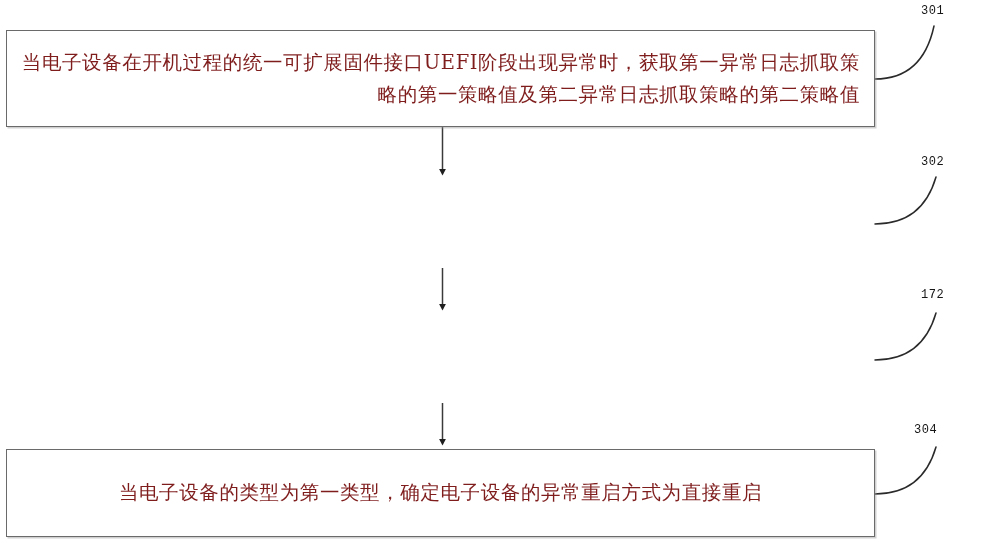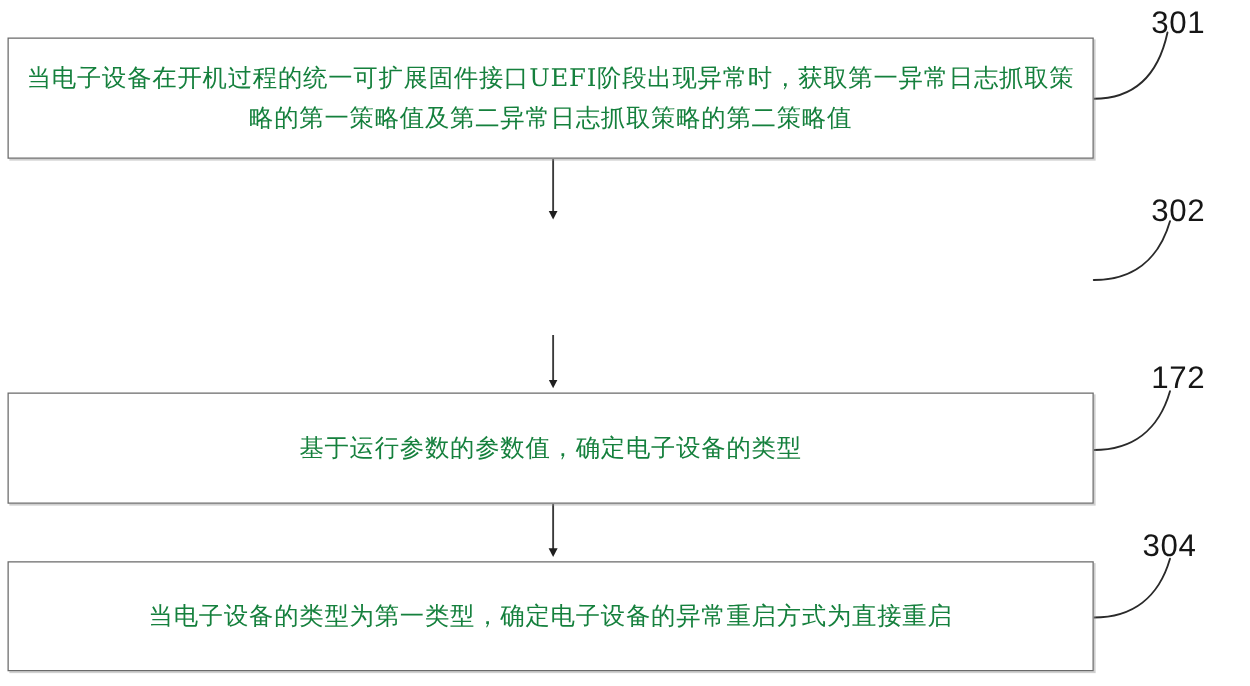--- a/index.html
+++ b/index.html
@@ -28,41 +28,41 @@
     box-sizing: border-box;
     border: 1.4px solid #6a6a6a;
     background: #ffffff;
     display: flex;
     align-items: center;
     justify-content: center;
     box-shadow: 1.5px 1.5px 0 0 rgba(150,150,150,0.45);
   }
   .flow-box .box-text {
     display: block;
-    text-align: center;
+    text-align: right;
     font-family: "DejaVu Serif", "Liberation Serif", serif;
     font-size: 19.5px;
     line-height: 1.62;
     letter-spacing: 0.6px;
-    color: #15803d;
+    color: #7f1d1d;
     padding: 0 14px;
     max-width: 860px;
     font-weight: 500;
   }
   .box-1 { left: 6px;  top: 30px;  width: 869px; height: 97px; }
   .box-2 { left: 6px;  top: 179px; width: 869px; height: 89px; }
   .box-3 { left: 6px;  top: 314px; width: 869px; height: 89px; }
   .box-4 { left: 6px;  top: 449px; width: 869px; height: 88px; }
 
   .box-1 .box-text { max-width: 845px; }
 
   .step-label {
     position: absolute;
-    font-family: Liberation Sans, sans-serif;
-    font-size: 25px;
+    font-family: Liberation Mono, monospace;
+    font-size: 12px;
     color: #161616;
     letter-spacing: 0.5px;
     white-space: nowrap;
   }
   .label-301 { left: 921px; top: 4px; }
   .label-302 { left: 921px; top: 155px; }
   .label-303 { left: 921px; top: 288px; }
   .label-304 { left: 914px; top: 423px; }
 
   svg.overlay {
@@ -113,23 +113,20 @@
     <g>
       <path d="M 875 494 C 906 494, 927 478, 936 447" stroke="#2a2a2a" stroke-width="1.5" fill="none" stroke-linecap="round"></path>
     </g>
   </svg>
 
   <div class="flow-box box-1">
     <span class="box-text">当电子设备在开机过程的统一可扩展固件接口UEFI阶段出现异常时，获取第一异常日志抓取策略的第一策略值及第二异常日志抓取策略的第二策略值</span>
   </div>
 
 
-  <div class="flow-box box-3">
-    <span class="box-text">基于运行参数的参数值，确定电子设备的类型</span>
-  </div>
 
   <div class="flow-box box-4">
     <span class="box-text">当电子设备的类型为第一类型，确定电子设备的异常重启方式为直接重启</span>
   </div>
 
   <div class="step-label label-301">301</div>
   <div class="step-label label-302">302</div>
   <div class="step-label label-303">172</div>
   <div class="step-label label-304">304</div>
 

